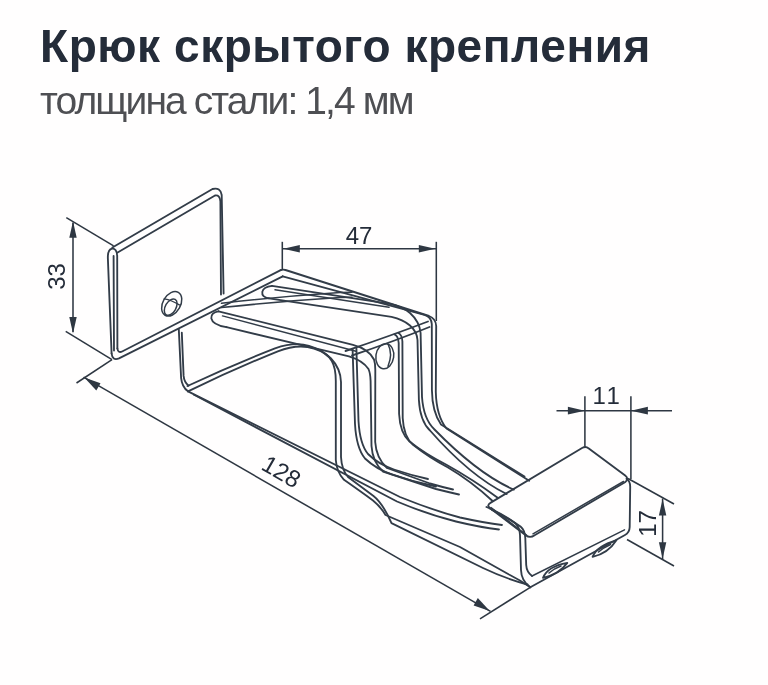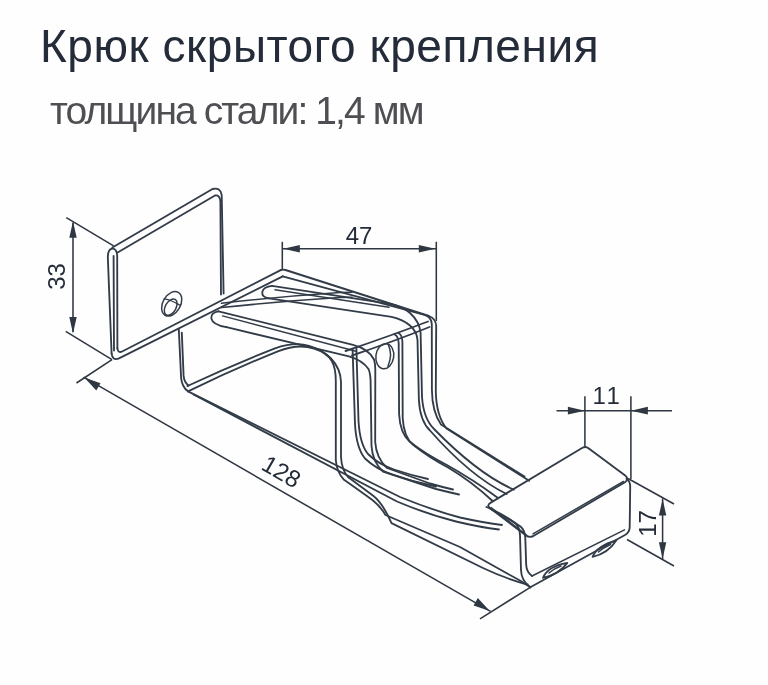--- a/index.html
+++ b/index.html
@@ -1,20 +1,20 @@
 <!DOCTYPE html>
 <html><head>
 <meta charset="utf-8">
 <style>
   html,body{margin:0;padding:0;background:#ffffff;}
   .page{position:relative;width:768px;height:685px;background:#fffefe;overflow:hidden;
         font-family:"Liberation Sans", sans-serif;}
   h1{position:absolute;left:40px;top:23px;margin:0;font-size:46px;line-height:1;
-     font-weight:400;color:#242c39;letter-spacing:0.55px;text-align:center;}
-  .sub{position:absolute;left:40px;top:81px;margin:10px;font-size:39px;line-height:1;
+     font-weight:700;color:#242c39;letter-spacing:0.55px;text-align:center;}
+  .sub{position:absolute;left:40px;top:81px;margin:0;font-size:39px;line-height:1;
      font-weight:400;color:#4e4f53;letter-spacing:-1.9px;}
   svg{position:absolute;left:0;top:0;}
   .o{fill:none;stroke:#323c48;stroke-width:1.85;stroke-linecap:round;stroke-linejoin:round;}
   .t{fill:none;stroke:#323c48;stroke-width:1.5;stroke-linecap:round;stroke-linejoin:round;}
   .d{fill:none;stroke:#2e3742;stroke-width:1.55;stroke-linecap:butt;}
   .a{fill:#2e3742;stroke:none;}
   .dt{fill:#242c39;font-family:"Liberation Sans",sans-serif;font-size:24px;}
 </style>
 </head>
 <body>

